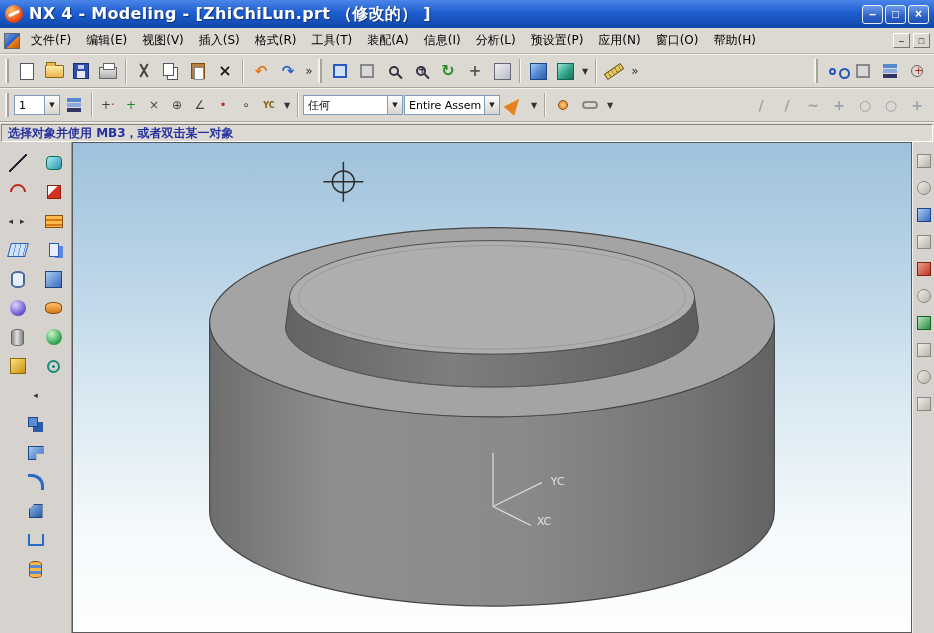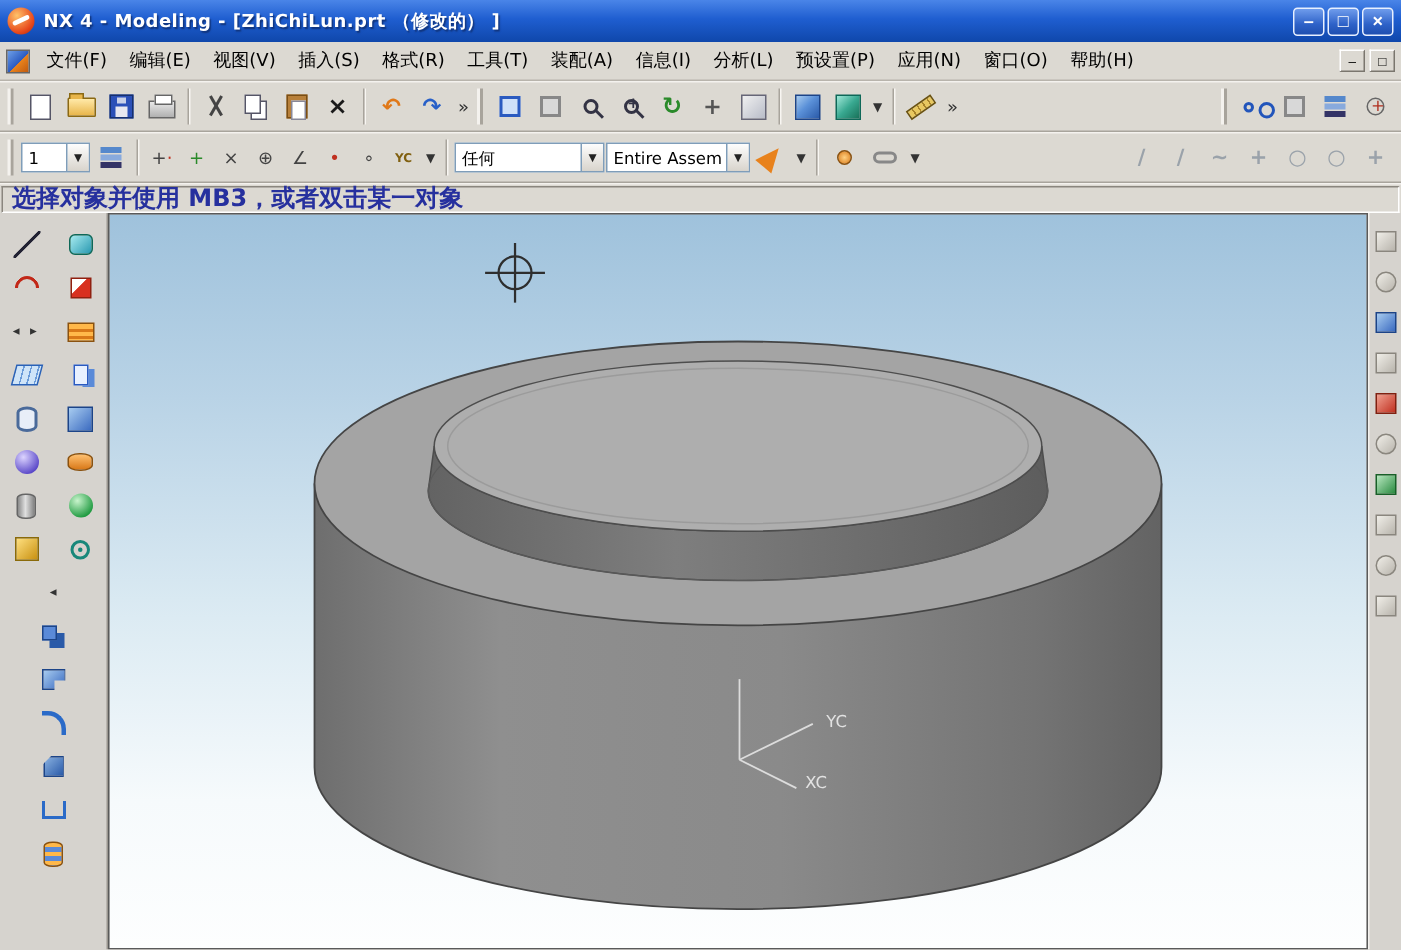--- a/index.html
+++ b/index.html
@@ -7,21 +7,21 @@
   body { font-family:"DejaVu Sans",sans-serif; background:#d6d3ce; font-size:12px; color:#000; }
 
   
   .titlebar { height:28px; background:linear-gradient(180deg,#4a85e8 0%,#1f5ed0 45%,#0f47ab 100%);
               display:flex; align-items:center; padding:0 5px; gap:6px; }
   .nx-logo { width:18px; height:18px; border-radius:50%;
              background:radial-gradient(circle at 35% 30%, #ffc36a, #e8491c 65%, #a52408);
              position:relative; flex:0 0 auto; }
   .nx-logo::after { content:""; position:absolute; left:3px; top:7px; width:12px; height:3px;
                     background:#fff; border-radius:2px; transform:rotate(-25deg); }
-  .title-text { color:#fff; font-weight:bold; font-size:12px; flex:1; white-space:nowrap;
+  .title-text { color:#fff; font-weight:bold; font-size:16px; flex:1; white-space:nowrap;
                 text-shadow:1px 1px 1px #10337a; letter-spacing:.3px; }
   .win-btns { display:flex; gap:2px; }
   .win-btn { width:21px; height:19px; border:1px solid #e8f0ff; border-radius:3px;
              background:linear-gradient(180deg,#6f9cec,#2e62c8 60%,#1e4fb0);
              color:#fff; font-size:12px; line-height:16px; text-align:center; font-weight:bold; }
 
   
   .menubar { height:26px; display:flex; align-items:center; padding:0 4px; gap:1px;
              background:#dcd9d2; border-bottom:1px solid #b8b4ac; }
   .menu-app-icon { width:16px; height:16px; margin-right:3px;
@@ -107,21 +107,21 @@
   .wcs-mini { font-size:8px; color:#806010; font-weight:bold; }
   .i-pencil { width:0; height:0; border-left:7px solid transparent; border-right:7px solid transparent;
               border-bottom:16px solid #e8821c; transform:rotate(40deg); }
   .i-anchor { width:10px; height:10px; background:radial-gradient(#ffd080,#d87818); border:1px solid #8a5210; border-radius:50%; }
   .i-link { width:16px; height:8px; border:2px solid #888; border-radius:4px; }
   .tb2-right { margin-left:auto; display:flex; align-items:center; }
 
   
   .promptbar { height:20px; background:#dcd9d2; border-top:1px solid #f4f2ee; display:flex; align-items:center; }
   .prompt-inner { flex:1; height:18px; margin:0 1px; border:1px solid; border-color:#8a867e #fff #fff #8a867e;
-                  display:flex; align-items:center; padding-left:6px; font-size:16px; color:#26309e; font-weight:bold; }
+                  display:flex; padding-left:6px; font-size:12px; color:#26309e; font-weight:bold; }
 
   
   .main { display:flex; height:491px; }
   .left-toolbar { width:72px; background:#d6d3ce; border-right:1px solid #9a968f;
                   padding-top:8px; display:flex; flex-direction:column; align-items:center; gap:3px; }
   .lt-row { display:flex; gap:10px; align-items:center; justify-content:center; }
   .lt-btn { width:26px; height:26px; display:flex; align-items:center; justify-content:center;
             border:1px solid transparent; }
 
   .li-line { width:18px; height:18px;

